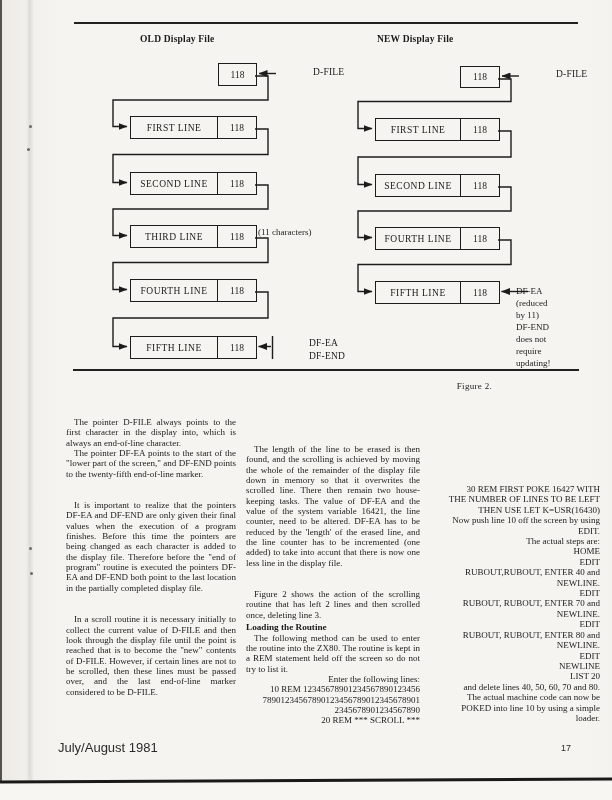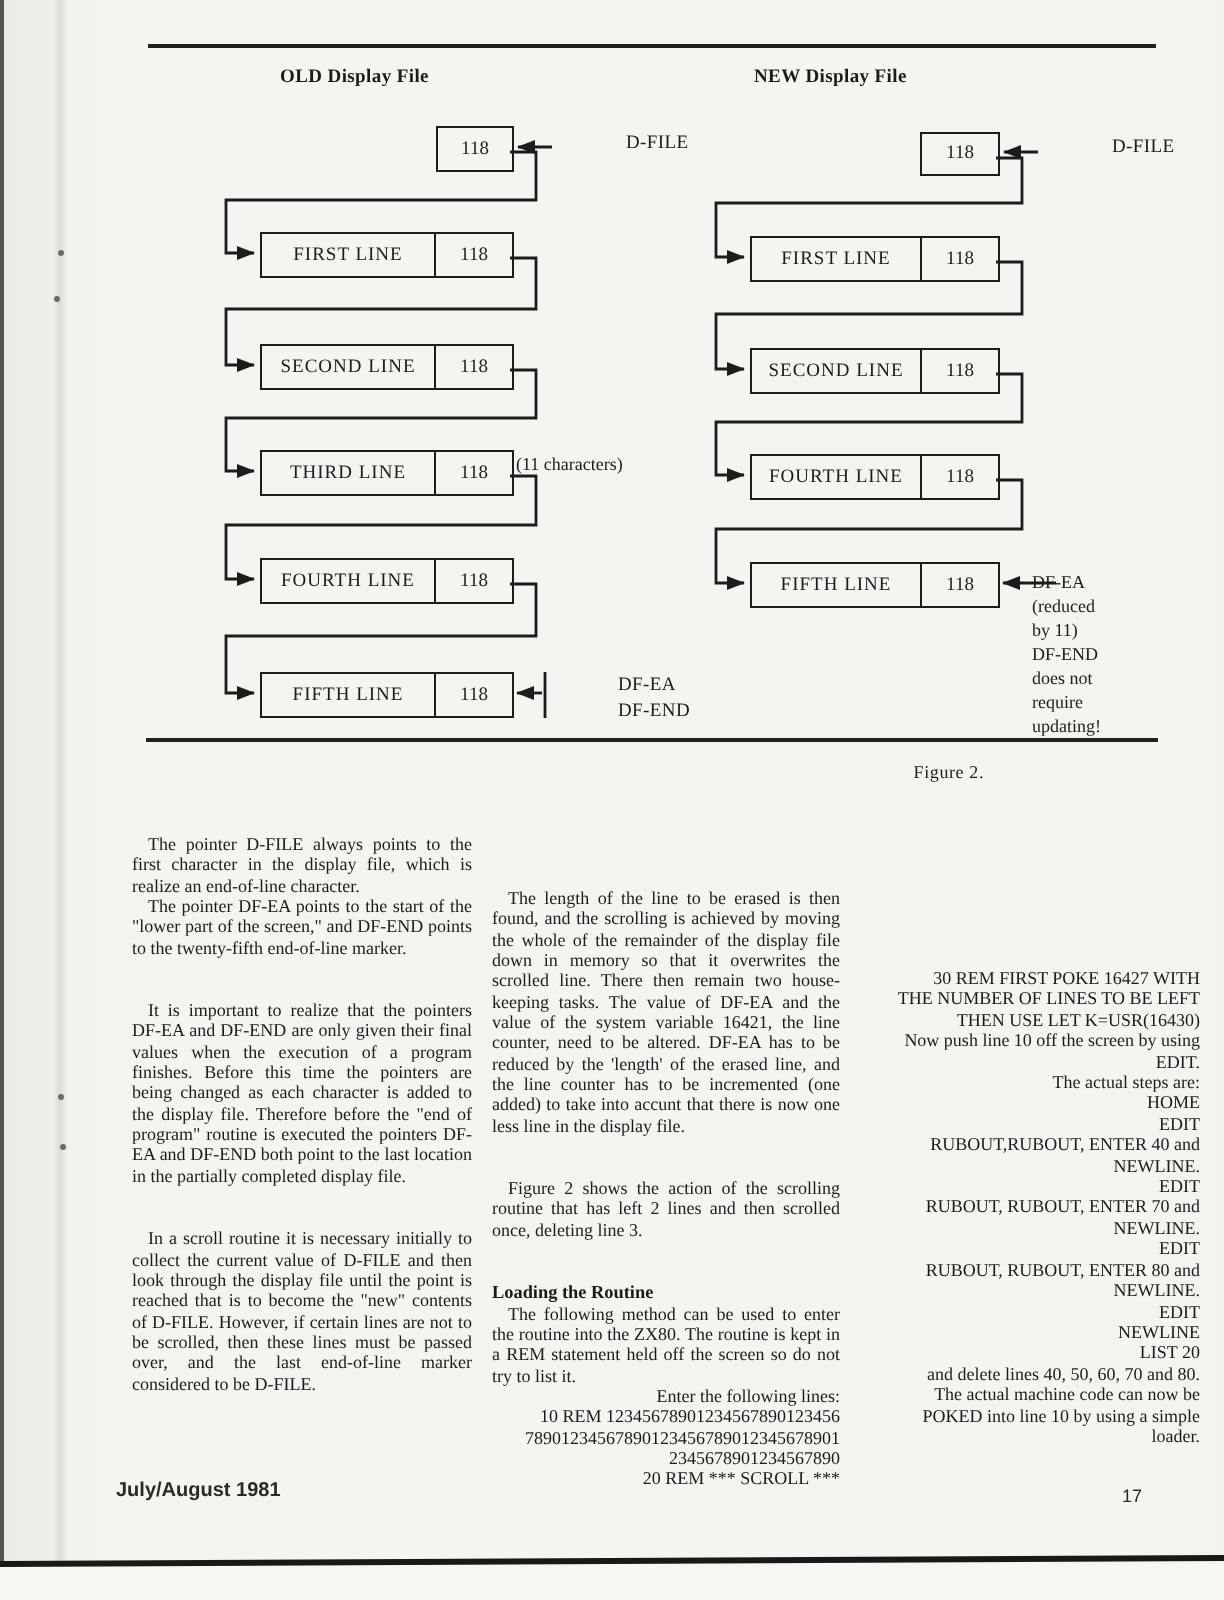--- a/index.html
+++ b/index.html
@@ -25,28 +25,28 @@
   .fig-label{position:absolute;font-size:9.5px;letter-spacing:.2px;margin-left:32px;}
   .fig-note{position:absolute;font-size:9px;}
   .end-note{position:absolute;font-size:9px;line-height:12px;}
   svg.wires{position:absolute;left:0;top:0;pointer-events:none;}
   .caption{position:absolute;left:0;width:492px;text-align:right;font-size:9px;letter-spacing:.3px;}
   
   .col{position:absolute;font-size:9px;line-height:10.35px;text-align:justify;}
   .col p{margin:0;}
   .col p.ind{text-indent:8px;}
   .col p.sp{margin-top:21px;}
-  .heading{font-weight:bold;font-size:9.2px;margin-top:21px;text-align:left;}
+  .heading{font-weight:bold;font-size:9.2px;margin-top:2px;text-align:left;}
   .l{text-align:right;white-space:nowrap;}
   .i1{padding-left:6px;}
   .i2{padding-left:14px;}
   .c1{padding-left:6px;}
   .c4{padding-left:12px;}
   
-  .footer-left{position:absolute;left:58px;top:740px;font-family:"Liberation Sans",sans-serif;font-weight:700;font-size:10px;color:#2a2a28;}
+  .footer-left{position:absolute;left:58px;top:740px;font-family:"Liberation Sans",sans-serif;font-weight:400;font-size:13px;color:#2a2a28;}
   .footer-right{position:absolute;left:561px;top:743px;font-family:"Liberation Sans",sans-serif;font-size:9px;color:#2a2a28;}
 </style>
 </head>
 <body>
 
 <div class="page">
 
   <div class="edge-left"></div>
   <div class="crease"></div>
   <div class="dot" style="left:29px;top:125px"></div>
@@ -139,21 +139,21 @@
     <div>by 11)</div>
     <div>DF-END</div>
     <div>does not</div>
     <div>require</div>
     <div>updating!</div>
   </div>
 
   <div class="caption" style="top:381px">Figure 2.</div>
 
   <div class="col" style="left:66px;top:417px;width:170px">
-    <p class="ind">The pointer D-FILE always points to the first character in the display file, which is realize an end-of-line character.</p>
+    <p class="ind">The pointer D-FILE always points to the first character in the display into, which is always an end-of-line character.</p>
     <p class="ind">The pointer DF-EA points to the start of the "lower part of the screen," and DF-END points to the twenty-fifth end-of-line marker.</p>
     <p class="ind sp">It is important to realize that the pointers DF-EA and DF-END are only given their final values when the execution of a program finishes. Before this time the pointers are being changed as each character is added to the display file. Therefore before the "end of program" routine is executed the pointers DF-EA and DF-END both point to the last location in the partially completed display file.</p>
     <p class="ind sp">In a scroll routine it is necessary initially to collect the current value of D-FILE and then look through the display file until the point is reached that is to become the "new" contents of D-FILE. However, if certain lines are not to be scrolled, then these lines must be passed over, and the last end-of-line marker considered to be D-FILE.</p>
   </div>
 
   <div class="col" style="left:246px;top:444px;width:174px">
     <p class="ind">The length of the line to be erased is then found, and the scrolling is achieved by moving the whole of the remainder of the display file down in memory so that it overwrites the scrolled line. There then remain two house-keeping tasks. The value of DF-EA and the value of the system variable 16421, the line counter, need to be altered. DF-EA has to be reduced by the 'length' of the erased line, and the line counter has to be incremented (one added) to take into accunt that there is now one less line in the display file.</p>
     <p class="ind sp">Figure 2 shows the action of the scrolling routine that has left 2 lines and then scrolled once, deleting line 3.</p>
     <div class="heading">Loading the Routine</div>
     <p class="ind">The following method can be used to enter the routine into the ZX80. The routine is kept in a REM statement held off the screen so do not try to list it.</p>

